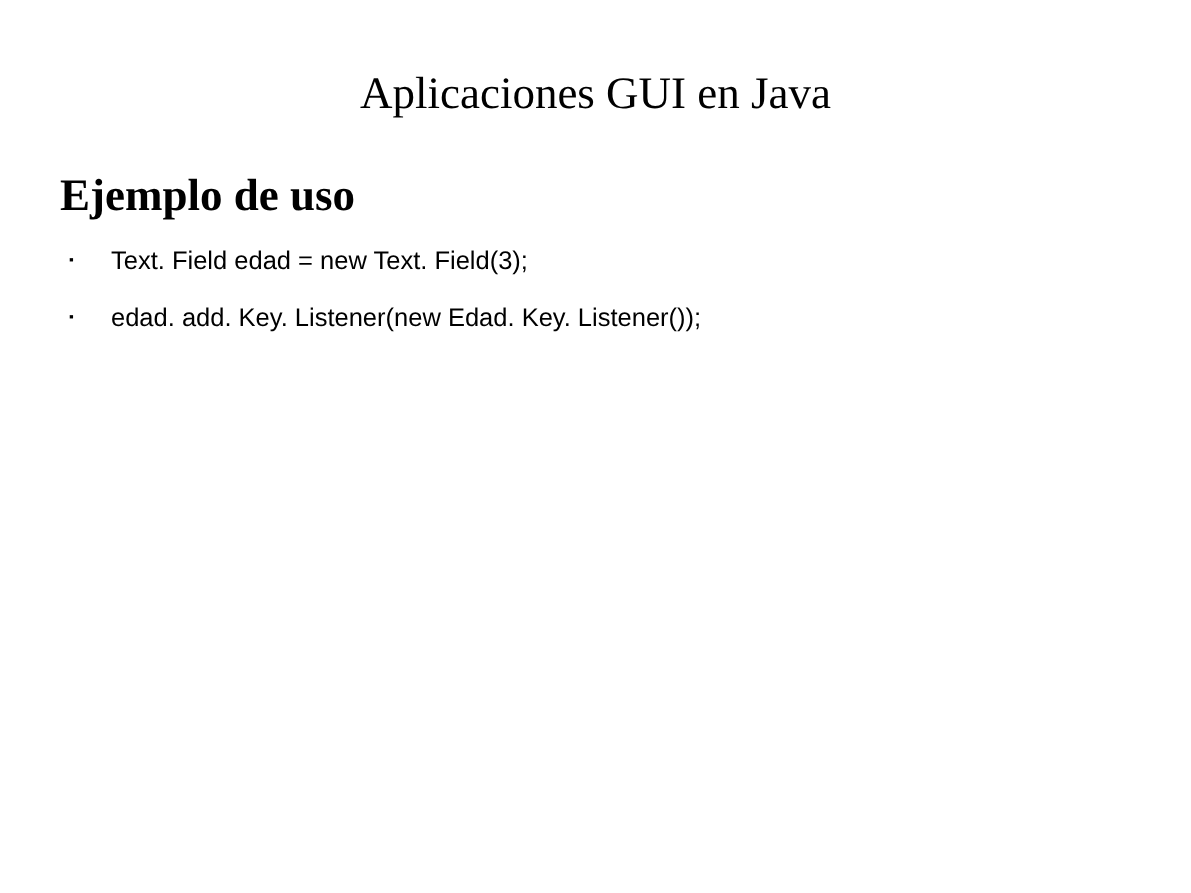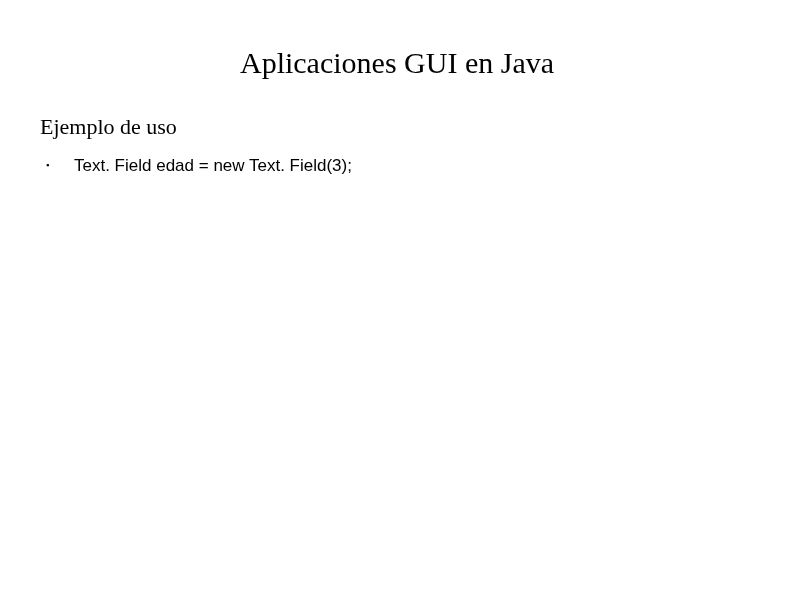--- a/index.html
+++ b/index.html
@@ -19,22 +19,22 @@
   }
   .title {
     text-align: center;
     font-size: 30px;
     font-weight: normal;
     margin: 0;
     padding-top: 46px;
     padding-bottom: 34px;
   }
   .subtitle {
-    font-size: 22px;
-    font-weight: normal;
+    font-size: 30px;
+    font-weight: bold;
     margin: 0 0 16px 40px;
   }
   ul.code-list {
     list-style: none;
     margin: 0;
     padding: 0 0 0 40px;
   }
   ul.code-list li {
     position: relative;
     padding-left: 34px;
@@ -53,14 +53,15 @@
   }
 </style>
 </head>
 <body>
 
 <div class="slide">
   <h1 class="title">Aplicaciones GUI en Java</h1>
   <h2 class="subtitle">Ejemplo de uso</h2>
   <ul class="code-list">
     <li>Text. Field edad = new Text. Field(3);</li>
+    <li>edad. add. Key. Listener(new Edad. Key. Listener());</li>
   </ul>
 </div>
 
 </body></html>

